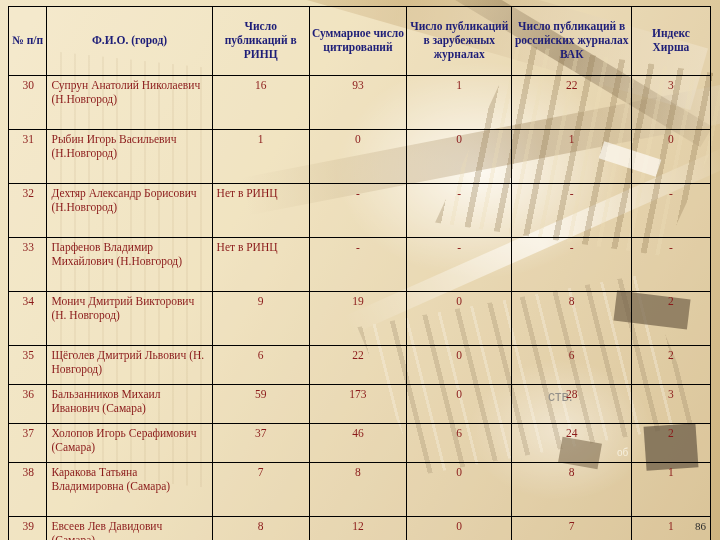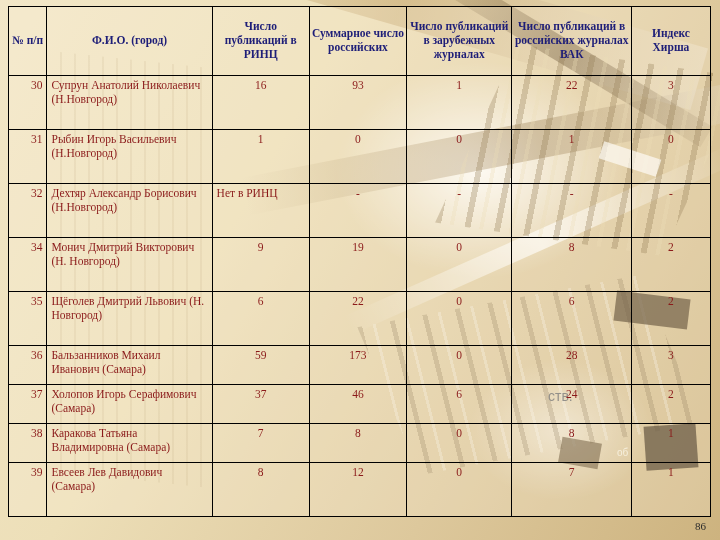--- a/index.html
+++ b/index.html
@@ -41,21 +41,21 @@
     position:absolute;left:8px;top:6px;width:703px;
     border-collapse:collapse;table-layout:fixed;
     background:rgba(250,242,218,0.28);
   }
   th,td{border:1px solid #000;vertical-align:top;overflow:hidden;}
   th{
     color:#1e1e78;font-weight:bold;font-size:11.5px;line-height:1.2;
     text-align:center;vertical-align:middle;padding:3px 2px;height:62px;
   }
   td{color:#8b1a1a;font-size:11.5px;line-height:1.18;padding:3px 4px;}
-  td.n{text-align:right;padding-left:5px;}
+  td.n{text-align:center;padding-left:5px;}
   td.name{text-align:left;}
   td.c{text-align:center;margin-left:16px;}
   td.c.l{text-align:left;}
   tbody tr td{height:32px;}
   tbody tr:nth-child(1) td,tbody tr:nth-child(2) td,tbody tr:nth-child(3) td,
   tbody tr:nth-child(4) td,tbody tr:nth-child(5) td,tbody tr:nth-child(9) td{height:47px;}
   
   .slide-number{
     position:absolute;right:14px;bottom:8px;font-size:11px;color:#2b2b2b;
   }
@@ -89,21 +89,21 @@
     <col style="width:96px">
     <col style="width:104px">
     <col style="width:118px">
     <col style="width:78px">
   </colgroup>
   <thead>
       <tr>
         <th>№ п/п</th>
         <th>Ф.И.О. (город)</th>
         <th>Число публикаций в РИНЦ</th>
-        <th>Суммарное число российских</th>
+        <th>Суммарное число цитирований</th>
         <th>Число публикаций в зарубежных журналах</th>
         <th>Число публикаций в российских журналах ВАК</th>
         <th>Индекс Хирша</th>
       </tr>
     </thead>
   <tbody>
       <tr>
         <td class="n">30</td>
         <td class="name">Супрун Анатолий Николаевич (Н.Новгород)</td>
         <td class="c">16</td>
@@ -117,20 +117,29 @@
         <td class="name">Рыбин Игорь Васильевич (Н.Новгород)</td>
         <td class="c">1</td>
         <td class="c">0</td>
         <td class="c">0</td>
         <td class="c">1</td>
         <td class="c">0</td>
       </tr>
       <tr>
         <td class="n">32</td>
         <td class="name">Дехтяр Александр Борисович (Н.Новгород)</td>
+        <td class="c l">Нет в РИНЦ</td>
+        <td class="c">-</td>
+        <td class="c">-</td>
+        <td class="c">-</td>
+        <td class="c">-</td>
+      </tr>
+      <tr>
+        <td class="n">33</td>
+        <td class="name">Парфенов Владимир Михайлович (Н.Новгород)</td>
         <td class="c l">Нет в РИНЦ</td>
         <td class="c">-</td>
         <td class="c">-</td>
         <td class="c">-</td>
         <td class="c">-</td>
       </tr>
       <tr>
         <td class="n">34</td>
         <td class="name">Монич Дмитрий Викторович (Н. Новгород)</td>
         <td class="c">9</td>

